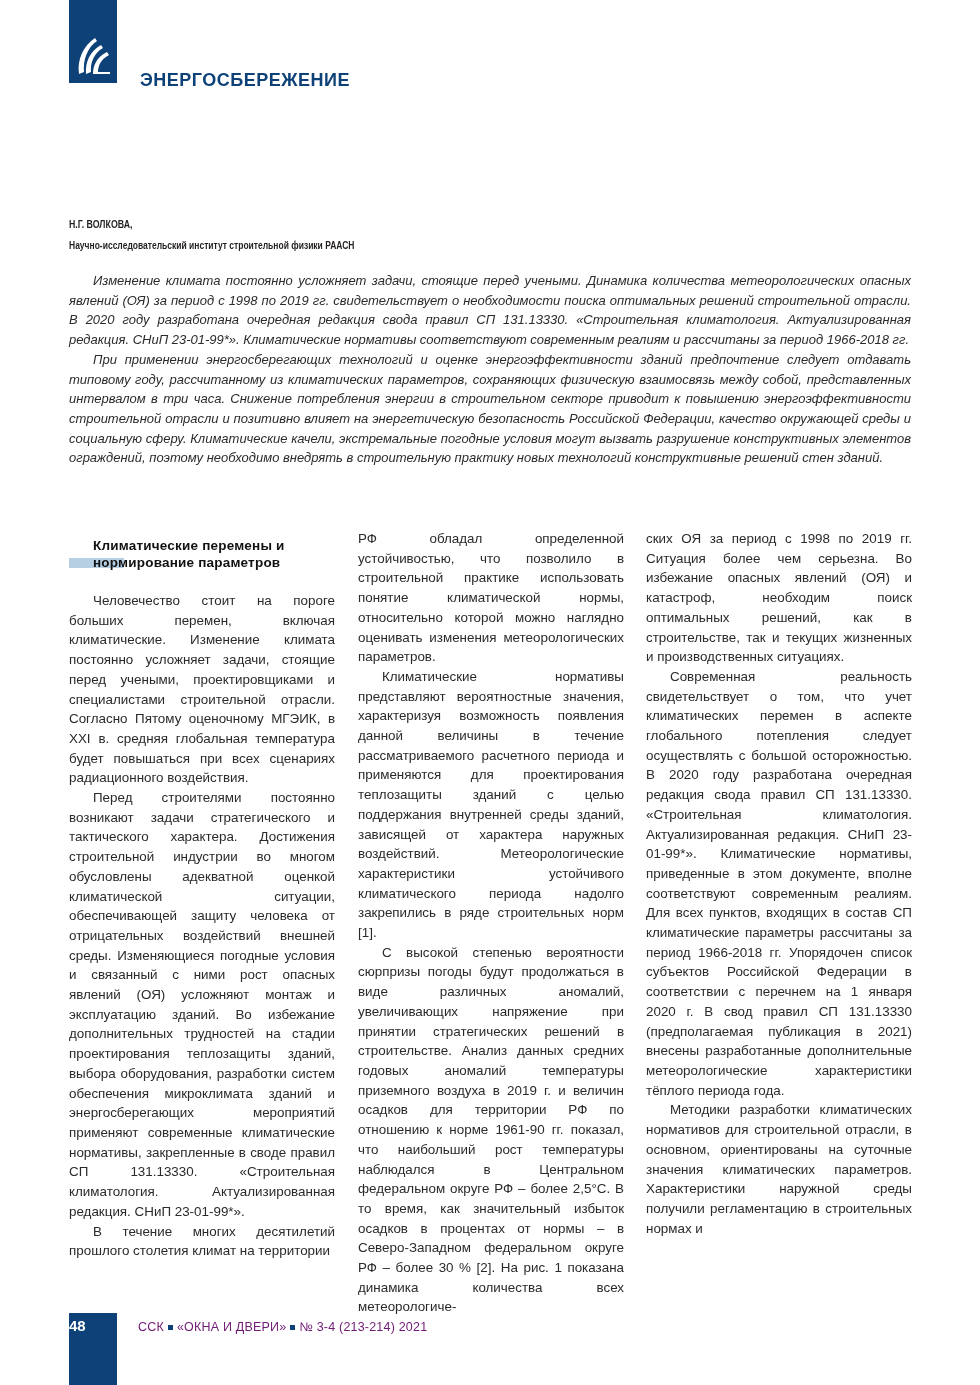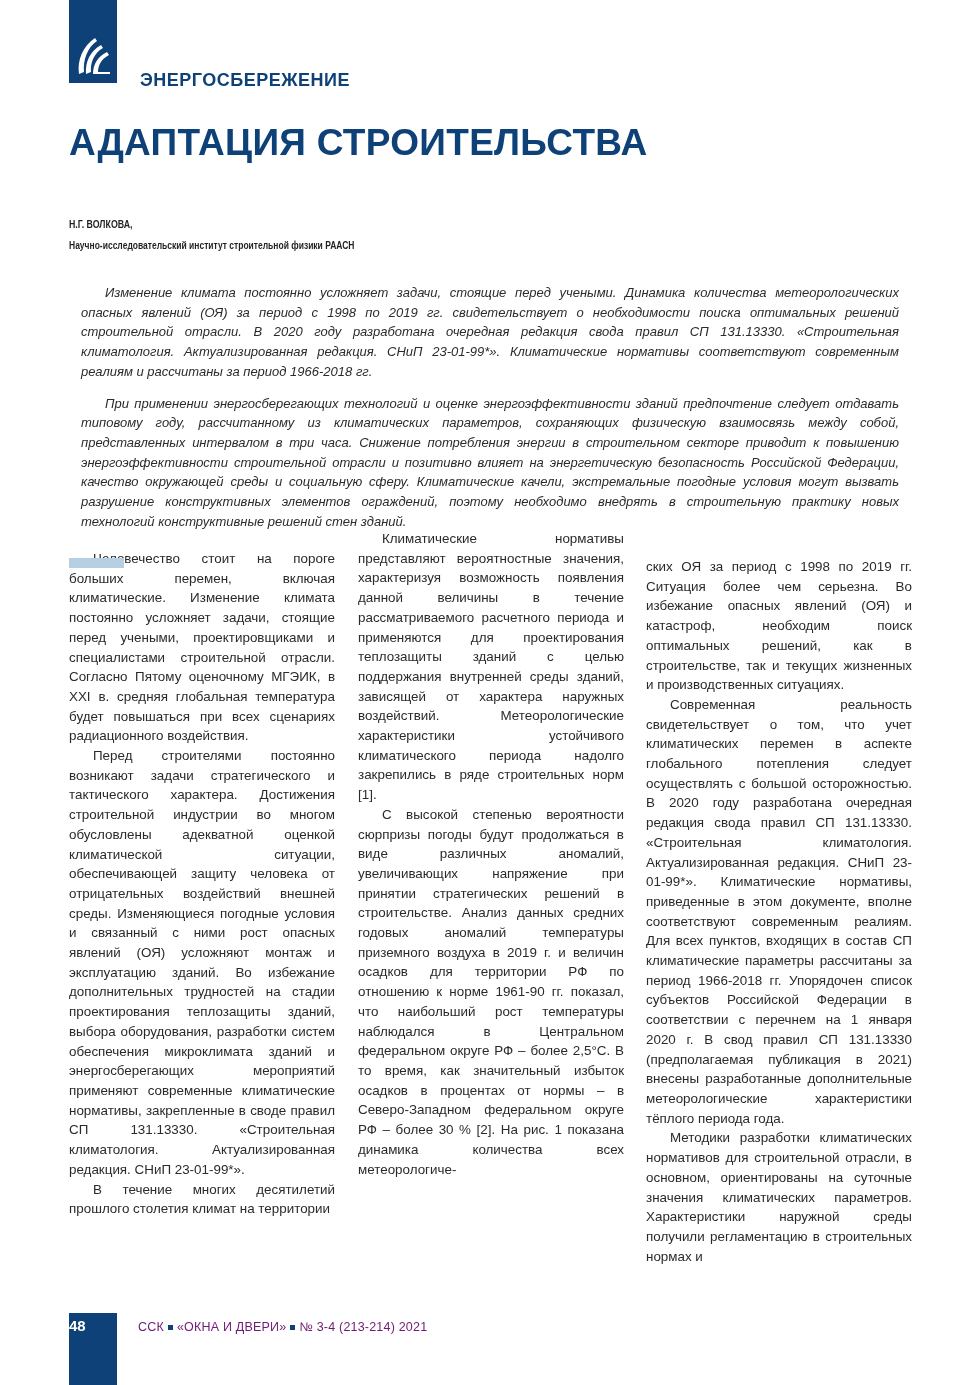--- a/index.html
+++ b/index.html
@@ -65,33 +65,33 @@
     .abstract {
       position: absolute;
       left: 69px; top: 271px;
       width: 842px;
       font-size: 13px;
       line-height: 19.7px;
       font-style: italic;
       color: #2b2b2b;
       text-align: justify;
     }
-    .abstract p { margin: 12px; text-indent: 24px; }
+    .abstract p { margin: 0; text-indent: 24px; }
     .col {
       position: absolute;
       top: 529px;
       width: 266px;
       font-size: 13.4px;
       line-height: 19.7px;
       color: #2a2a2a;
       text-align: justify;
     }
     .col1 { left: 69px; }
     .col2 { left: 358px; }
-    .col3 { left: 646px; margin-top: 28px; }
+    .col3 { left: 646px; }
     .col p { margin: 0; text-indent: 24px; }
     .col p.cont { text-indent: 0; }
     .subhead {
       position: relative;
       margin: 8px 0 20px 0;
       padding-left: 24px;
       font-size: 13.5px;
       line-height: 17px;
       font-weight: bold;
       color: #111;
@@ -145,41 +145,42 @@
   <svg class="logo" viewBox="0 0 36 40">
     <path d="M4 38 C2 24 8 10 20 2 L22 5 C12 12 8 24 9 36 Z" fill="#ffffff"></path>
     <path d="M11 38 C10 26 15 15 26 9 L28 12 C19 17 15 27 16 36 Z" fill="#ffffff"></path>
     <path d="M18 38 C18 29 22 21 32 16 L34 19 C26 23 23 30 23 36 Z" fill="#ffffff"></path>
     <rect x="18" y="36" width="17" height="2" fill="#ffffff"></rect>
   </svg>
 </div>
 <div class="section-label">ЭНЕРГОСБЕРЕЖЕНИЕ</div>
 
 <h1 class="title">
-  <span>АДАПТАЦИЯ СТРОИТЕЛЬСТВА</span>
 </h1>
 
 <div class="author">Н.Г. ВОЛКОВА,</div>
 <div class="affil">Научно-исследовательский институт строительной физики РААСН</div>
 
 <div class="abstract">
   <p>Изменение климата постоянно усложняет задачи, стоящие перед учеными. Динамика количества метеорологических опасных явлений (ОЯ) за период с 1998 по 2019 гг. свидетельствует о необходимости поиска оптимальных решений строительной отрасли. В 2020 году разработана очередная редакция свода правил СП 131.13330. «Строительная климатология. Актуализированная редакция. СНиП 23-01-99*». Климатические нормативы соответствуют современным реалиям и рассчитаны за период 1966-2018 гг.</p>
   <p>При применении энергосберегающих технологий и оценке энергоэффективности зданий предпочтение следует отдавать типовому году, рассчитанному из климатических параметров, сохраняющих физическую взаимосвязь между собой, представленных интервалом в три часа. Снижение потребления энергии в строительном секторе приводит к повышению энергоэффективности строительной отрасли и позитивно влияет на энергетическую безопасность Российской Федерации, качество окружающей среды и социальную сферу. Климатические качели, экстремальные погодные условия могут вызвать разрушение конструктивных элементов ограждений, поэтому необходимо внедрять в строительную практику новых технологий конструктивные решений стен зданий.</p>
 </div>
 
 <div class="col col1">
   <div class="subhead">
     <div class="bar"></div>
+    <span class="txt">Климатические перемены и нормирование параметров</span>
   </div>
   <p>Человечество стоит на пороге больших перемен, включая климатические. Изменение климата постоянно усложняет задачи, стоящие перед учеными, проектировщиками и специалистами строительной отрасли. Согласно Пятому оценочному МГЭИК, в XXI в. средняя глобальная температура будет повышаться при всех сценариях радиационного воздействия.</p>
   <p>Перед строителями постоянно возникают задачи стратегического и тактического характера. Достижения строительной индустрии во многом обусловлены адекватной оценкой климатической ситуации, обеспечивающей защиту человека от отрицательных воздействий внешней среды. Изменяющиеся погодные условия и связанный с ними рост опасных явлений (ОЯ) усложняют монтаж и эксплуатацию зданий. Во избежание дополнительных трудностей на стадии проектирования теплозащиты зданий, выбора оборудования, разработки систем обеспечения микроклимата зданий и энергосберегающих мероприятий применяют современные климатические нормативы, закрепленные в своде правил СП 131.13330. «Строительная климатология. Актуализированная редакция. СНиП 23-01-99*».</p>
   <p>В течение многих десятилетий прошлого столетия климат на территории</p>
 </div>
 
 <div class="col col2">
+  <p class="cont">РФ обладал определенной устойчивостью, что позволило в строительной практике использовать понятие климатической нормы, относительно которой можно наглядно оценивать изменения метеорологических параметров.</p>
   <p>Климатические нормативы представляют вероятностные значения, характеризуя возможность появления данной величины в течение рассматриваемого расчетного периода и применяются для проектирования теплозащиты зданий с целью поддержания внутренней среды зданий, зависящей от характера наружных воздействий. Метеорологические характеристики устойчивого климатического периода надолго закрепились в ряде строительных норм [1].</p>
   <p>С высокой степенью вероятности сюрпризы погоды будут продолжаться в виде различных аномалий, увеличивающих напряжение при принятии стратегических решений в строительстве. Анализ данных средних годовых аномалий температуры приземного воздуха в 2019 г. и величин осадков для территории РФ по отношению к норме 1961-90 гг. показал, что наибольший рост температуры наблюдался в Центральном федеральном округе РФ – более 2,5°С. В то время, как значительный избыток осадков в процентах от нормы – в Северо-Западном федеральном округе РФ – более 30 % [2]. На рис. 1 показана динамика количества всех метеорологиче-</p>
 </div>
 
 <div class="col col3">
   <p class="cont">ских ОЯ за период с 1998 по 2019 гг. Ситуация более чем серьезна. Во избежание опасных явлений (ОЯ) и катастроф, необходим поиск оптимальных решений, как в строительстве, так и текущих жизненных и производственных ситуациях.</p>
   <p>Современная реальность свидетельствует о том, что учет климатических перемен в аспекте глобального потепления следует осуществлять с большой осторожностью. В 2020 году разработана очередная редакция свода правил СП 131.13330. «Строительная климатология. Актуализированная редакция. СНиП 23-01-99*». Климатические нормативы, приведенные в этом документе, вполне соответствуют современным реалиям. Для всех пунктов, входящих в состав СП климатические параметры рассчитаны за период 1966-2018 гг. Упорядочен список субъектов Российской Федерации в соответствии с перечнем на 1 января 2020 г. В свод правил СП 131.13330 (предполагаемая публикация в 2021) внесены разработанные дополнительные метеорологические характеристики тёплого периода года.</p>
   <p>Методики разработки климатических нормативов для строительной отрасли, в основном, ориентированы на суточные значения климатических параметров. Характеристики наружной среды получили регламентацию в строительных нормах и</p>
 </div>
 

